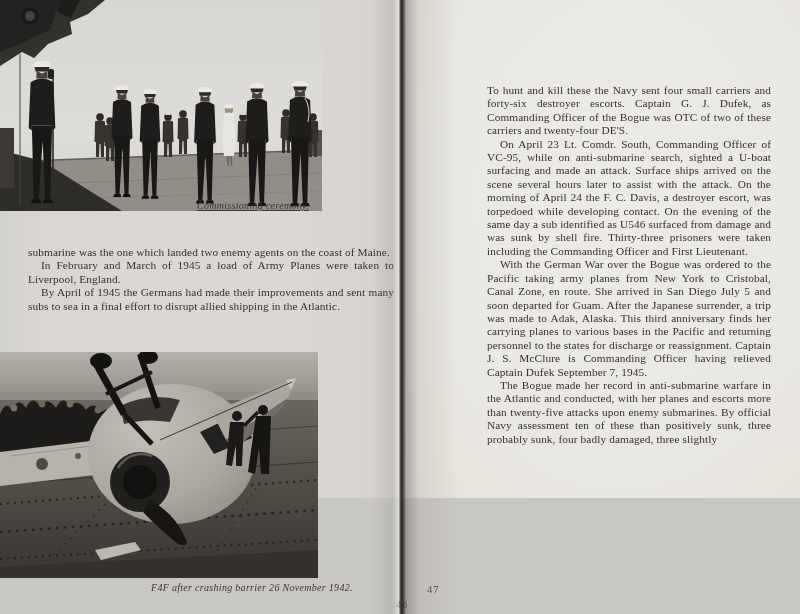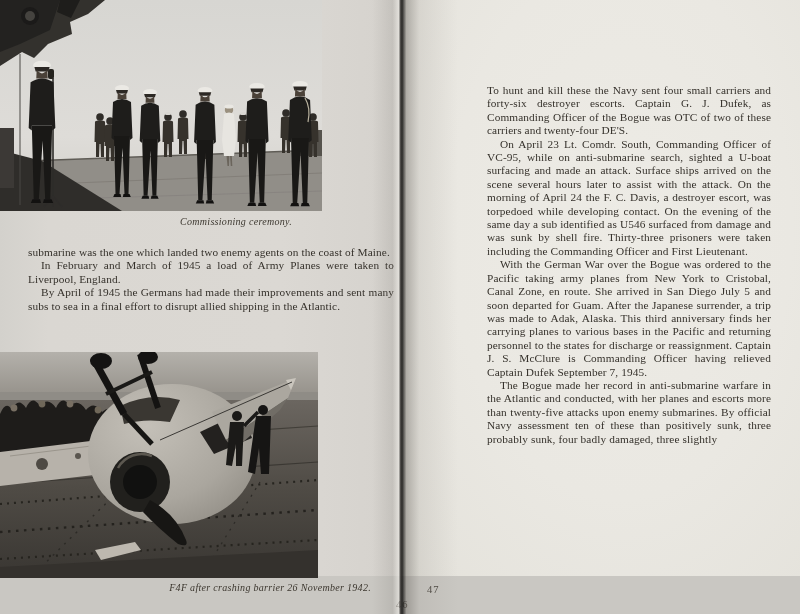--- a/index.html
+++ b/index.html
@@ -1,21 +1,21 @@
 <!DOCTYPE html>
 <html><head>
 <meta charset="utf-8">
 <style>
   html,body { margin:0; padding:0; background:#b5b3ae; }
   .scan {
     position:relative; width:800px; height:614px; overflow:hidden;
     font-family:"Liberation Serif", serif;
     background:#c9c7c2;
   }
-  .page { position:absolute; top:0; height:576px; }
+  .page { position:absolute; top:0; height:498px; }
   .page-left {
     left:0; width:402px;
     background:linear-gradient(90deg,#d3d1cc 0%, #dad7d2 12%, #dbd8d3 70%, #d5d2cd 100%);
   }
   .page-right {
     left:402px; width:398px;
     background:radial-gradient(ellipse at 55% 40%, #edebe5 0%, #eae8e2 55%, #e4e2db 100%);
   }
   .gutter {
     position:absolute; left:372px; top:0; width:86px; height:614px; pointer-events:none;
@@ -30,22 +30,22 @@
       rgba(0,0,0,0) 100%);
   }
   .photo { position:absolute; line-height:0; }
   .photo svg { display:block; }
   .photo-top { left:0; top:0; width:322px; height:211px; }
   .photo-bottom { left:0; top:352px; width:318px; height:226px; }
   .caption {
     position:absolute; font-style:italic; font-size:10px; color:#3c372f;
     letter-spacing:0.3px; line-height:12px;
   }
-  .caption-top { left:180px; top:216px; width:146px; text-align:left; }
-  .caption-bottom { left:151px; top:582px; width:220px; text-align:right;font-style:italic; }
+  .caption-top { left:180px; top:200px; width:146px; text-align:center;text-decoration:underline; }
+  .caption-bottom { left:151px; top:582px; width:220px; text-align:left;font-style:italic; }
   .body-text {
     position:absolute; font-size:11.3px; line-height:13.4px; color:#35312b;
     text-align:justify; letter-spacing:0.1px;
   }
   .body-text p { margin:0; text-indent:13px; }
   .body-text p.noindent { text-indent:0; }
   .left-text  { left:28px; top:246px; width:366px; }
   .right-text { left:85px; top:84px;  width:284px; }
   .pagenum {
     position:absolute; font-size:10.5px; color:#45403a; letter-spacing:1px;

